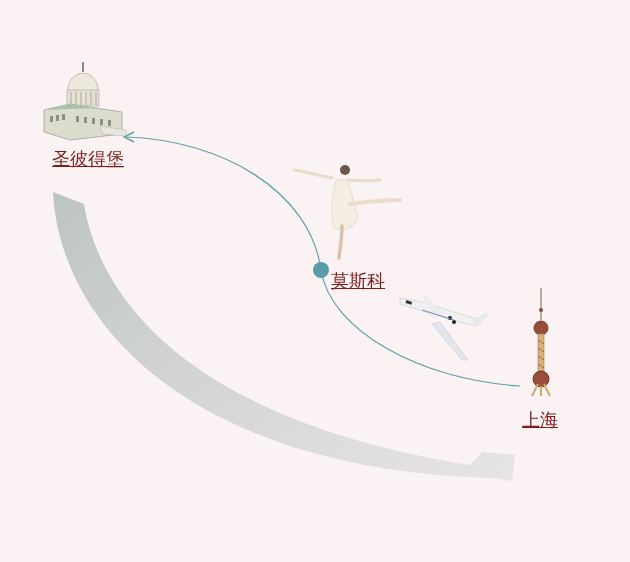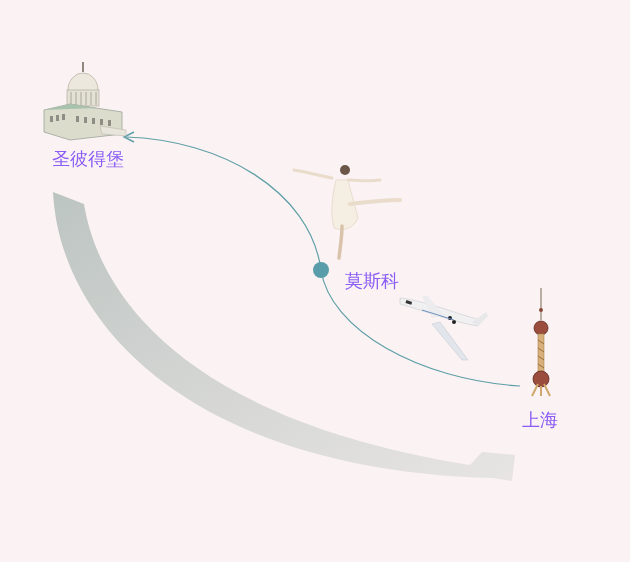--- a/index.html
+++ b/index.html
@@ -6,23 +6,24 @@
     body {
       width: 630px; height: 562px;
       background: #fbf3f3;
       position: relative; overflow: hidden;
       font-family: "DejaVu Sans", sans-serif;
     }
     .layer { position: absolute; left: 0; top: 0; }
     .label {
       position: absolute;
       font-size: 18px;
-      color: #8b5cf6;
+      color: #7f1d1d;
       white-space: nowrap;
       letter-spacing: 0px;
+      text-decoration: underline;
     }
   </style>
 </head>
 <body>
 
 <svg class="layer" width="630" height="562">
   <defs>
     <linearGradient id="swooshGrad" x1="0" y1="0" x2="1" y2="1">
       <stop offset="0" stop-color="#b9c2bf"></stop>
       <stop offset="0.5" stop-color="#d2d4d2"></stop>
@@ -97,14 +98,14 @@
       <line x1="12" y1="52" x2="18" y2="56"></line>
       <line x1="12" y1="60" x2="18" y2="64"></line>
       <line x1="12" y1="68" x2="18" y2="72"></line>
       <line x1="12" y1="76" x2="18" y2="80"></line>
     </g>
   <circle cx="15" cy="91" r="8" fill="#9a4d3d" stroke="#5e2a22" stroke-width="0.8"></circle>
   <path d="M6 108 L 12 96 M 24 108 L 18 96 M 15 108 L 15 98" stroke="#d1a86c" stroke-width="2"></path>
 </svg>
 
 <div class="label" style="left:52px;top:147px">圣彼得堡</div>
-<div class="label" style="left:345px;top:269px">莫斯科</div>
+<div class="label" style="left:331px;top:269px">莫斯科</div>
 <div class="label" style="left:522px;top:408px">上海</div>
 
 </body></html>

